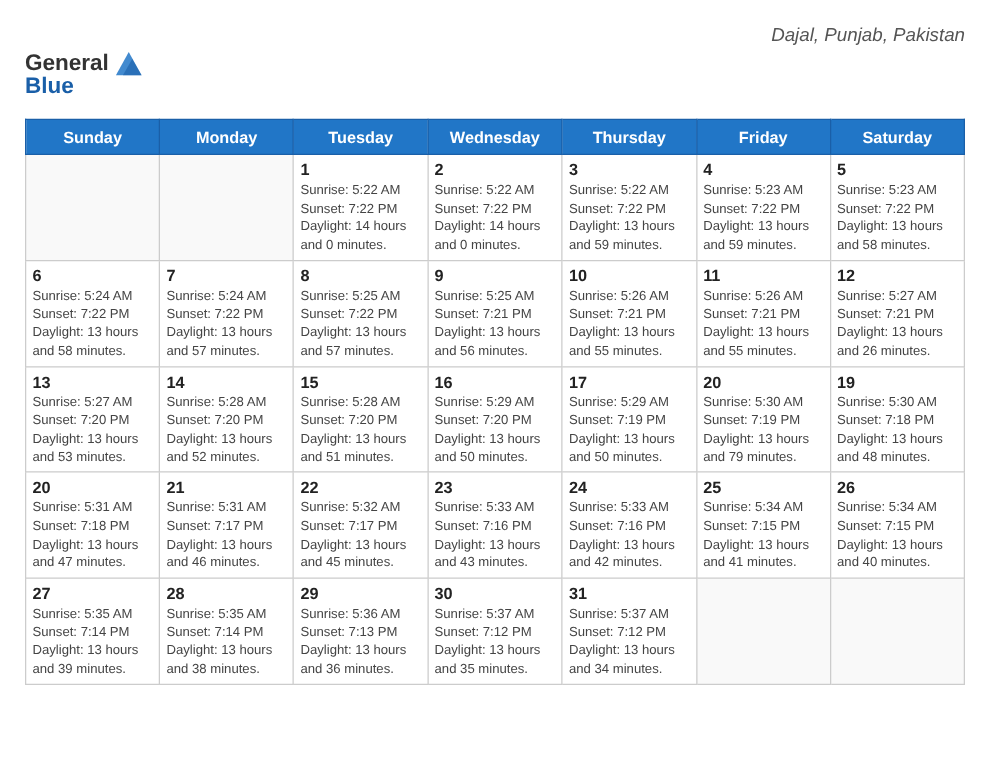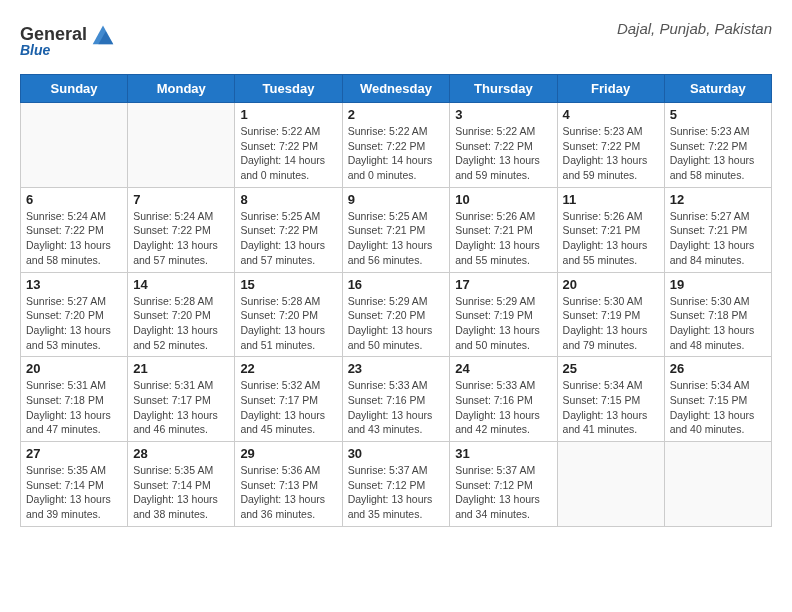--- a/index.html
+++ b/index.html
@@ -12,31 +12,31 @@
     }
     .header {
       display: flex;
       justify-content: space-between;
       align-items: flex-start;
       margin-bottom: 16px;
     }
     .logo {
       display: flex;
       align-items: flex-start;
+      margin-top: 16px;
     }
     .logo-text-general {
       font-size: 18px;
       font-weight: bold;
       color: #333;
     }
     .logo-text-blue {
-      font-size: 14px;
+      font-size: 18px;
       font-weight: bold;
       color: #1a5fa8;
-      font-style: italic;
     }
     .logo-icon {
       width: 28px;
       height: 28px;
       margin-left: 2px;
     }
     .title-area {
       text-align: right;
     }
     .month-title {
@@ -215,21 +215,21 @@
             <div>Sunrise: 5:26 AM</div>
             <div>Sunset: 7:21 PM</div>
             <div>Daylight: 13 hours and 55 minutes.</div>
           </div>
         </td>
         <td>
           <span class="day-number">12</span>
           <div class="day-info">
             <div>Sunrise: 5:27 AM</div>
             <div>Sunset: 7:21 PM</div>
-            <div>Daylight: 13 hours and 84 minutes.</div>
+            <div>Daylight: 13 hours and 26 minutes.</div>
           </div>
         </td>
       </tr>
       <tr>
         <td>
           <span class="day-number">13</span>
           <div class="day-info">
             <div>Sunrise: 5:27 AM</div>
             <div>Sunset: 7:20 PM</div>
             <div>Daylight: 13 hours and 53 minutes.</div>

